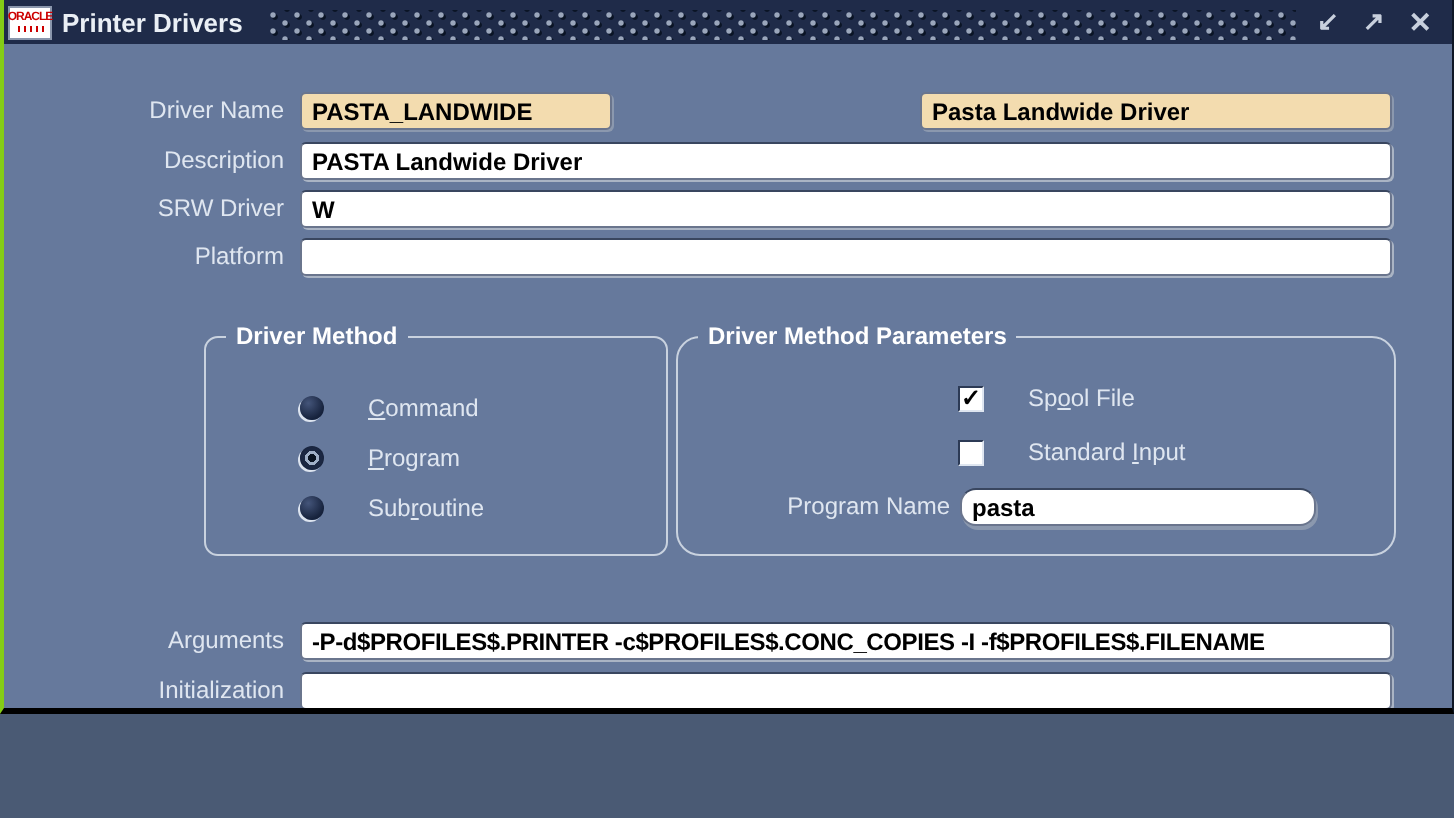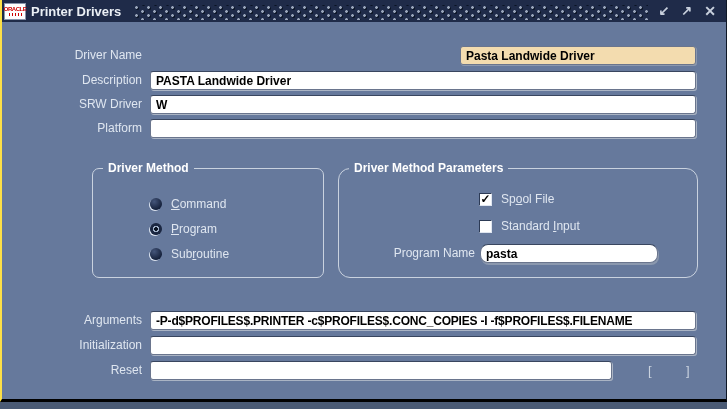--- a/index.html
+++ b/index.html
@@ -1,19 +1,19 @@
 <!DOCTYPE html>
 <html><head>
 <meta charset="utf-8">
 <style>
   html,body{margin:0;padding:0;background:#4a5a74;}
   .window{
-    position:relative;width:727px;height:402px;box-sizing:border-box;
+    position:relative;width:727px;height:357px;box-sizing:border-box;
     background:#66799C;
-    border-left:2px solid #fde047;border-right:1px solid #0e1726;border-bottom:3px solid #000;
+    border-left:2px solid #84cc16;border-right:1px solid #0e1726;border-bottom:3px solid #000;
     font-family:"Liberation Sans",sans-serif;overflow:hidden;
   }
   
   .titlebar{position:absolute;top:0;left:0;right:0;height:22px;background:#1F2B49;display:flex;align-items:center;}
   .app-icon{width:22px;height:17px;background:#fff;margin-left:2px;flex:none;
     display:flex;flex-direction:column;align-items:center;justify-content:center;border:1px solid #8a96ac;box-sizing:border-box;}
   .app-icon .otext{color:#c00;font-size:6px;font-weight:bold;line-height:6px;letter-spacing:-0.5px;}
   .app-icon .osquig{width:13px;height:3px;margin-top:1px;background:repeating-linear-gradient(90deg,#c00 0 1px,transparent 1px 3px);}
   .title-text{color:#EAEFF5;font-size:13px;font-weight:bold;margin-left:5px;white-space:nowrap;}
   .texture{flex:1;height:15px;margin:2px 10px 0 14px;
@@ -39,25 +39,25 @@
   #lbl-srw-driver{top:95px;left:0;width:140px;}        #fld-srw-driver{top:95px;left:148px;width:546px;}
   #lbl-platform{top:119px;left:0;width:140px;}         #fld-platform{top:119px;left:148px;width:546px;}
   #lbl-arguments{top:311px;left:0;width:140px;}        #fld-arguments{top:311px;left:148px;width:546px;letter-spacing:-0.2px;}
   #lbl-initialization{top:336px;left:0;width:140px;}   #fld-initialization{top:336px;left:148px;width:546px;}
   #lbl-reset{top:361px;left:0;width:140px;}            #fld-reset{top:361px;left:148px;width:462px;}
   #lbl-program-name{top:244px;left:340px;width:133px;} #fld-program-name{top:244px;left:478px;width:178px;border-radius:8px;box-shadow:1px 2px 0 #8b98ae;}
   .bracket{position:absolute;color:#C9D2DF;font-size:13px;height:19px;line-height:19px;}
   #br-open{top:361px;left:646px;}  #br-close{top:361px;left:684px;}
   
   .group{position:absolute;border:1px solid #C9D2DF;border-radius:7px;}
-  #grp-method{top:168px;left:90px;width:230px;height:108px;}
+  #grp-method{top:168px;left:100px;width:230px;height:108px;}
   #grp-params{top:168px;left:336px;width:358px;height:108px;border-radius:12px;}
   .legend{position:absolute;top:-8px;left:10px;background:#66799C;padding:0 5px;color:#FFFFFF;font-size:12px;font-weight:bold;white-space:nowrap;}
   
-  .optrow{position:absolute;display:flex;align-items:center;gap:9px;color:#DFE6F0;font-size:12px;height:14px;}
+  .optrow{position:absolute;display:flex;align-items:center;gap:22px;color:#DFE6F0;font-size:12px;height:14px;}
   #opt-command{top:197px;left:148px;}
   #opt-program{top:222px;left:148px;}
   #opt-subroutine{top:247px;left:148px;}
   #chk-spool{top:192px;left:477px;}
   #chk-stdin{top:219px;left:477px;}
   .radio{width:12px;height:12px;border-radius:50%;flex:none;position:relative;
     background:radial-gradient(circle at 35% 30%,#44557a,#16223c 70%);
     box-shadow:-1px 1px 0 #dde4ef;}
   .radio.on{background:radial-gradient(circle,#0a1322 0 2px,#9fafc7 2px 3.5px,#1b2742 3.5px 5px,#0e1930);}
   .checkbox{width:13px;height:13px;background:#fff;border:1px solid;border-color:#2c3a55 #dfe6f0 #dfe6f0 #2c3a55;
@@ -79,20 +79,21 @@
     <div class="title-text">Printer Drivers</div>
     <div class="texture"></div>
     <div class="controls">
       <span class="wbtn">↙</span>
       <span class="wbtn">↗</span>
       <span class="wbtn wclose">✕</span>
     </div>
   </div>
 
   <div class="lbl" id="lbl-driver-name">Driver Name</div>
+  <div class="field tan" id="fld-driver-name">PASTA_LANDWIDE</div>
 
   <div class="field tan" id="fld-user-driver">Pasta Landwide Driver</div>
 
   <div class="lbl" id="lbl-description">Description</div>
   <div class="field white" id="fld-description">PASTA Landwide Driver</div>
 
   <div class="lbl" id="lbl-srw-driver">SRW Driver</div>
   <div class="field white" id="fld-srw-driver">W</div>
 
   <div class="lbl" id="lbl-platform">Platform</div>

